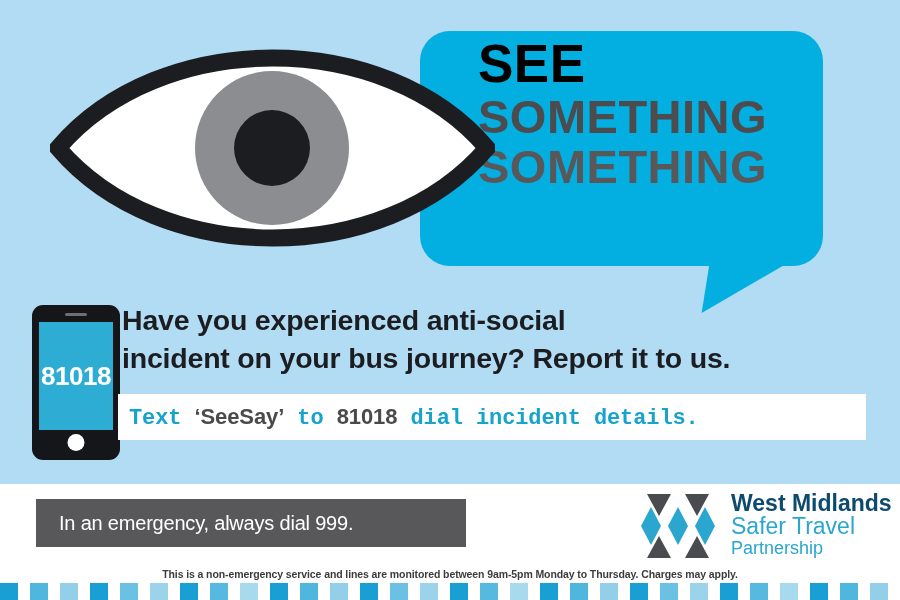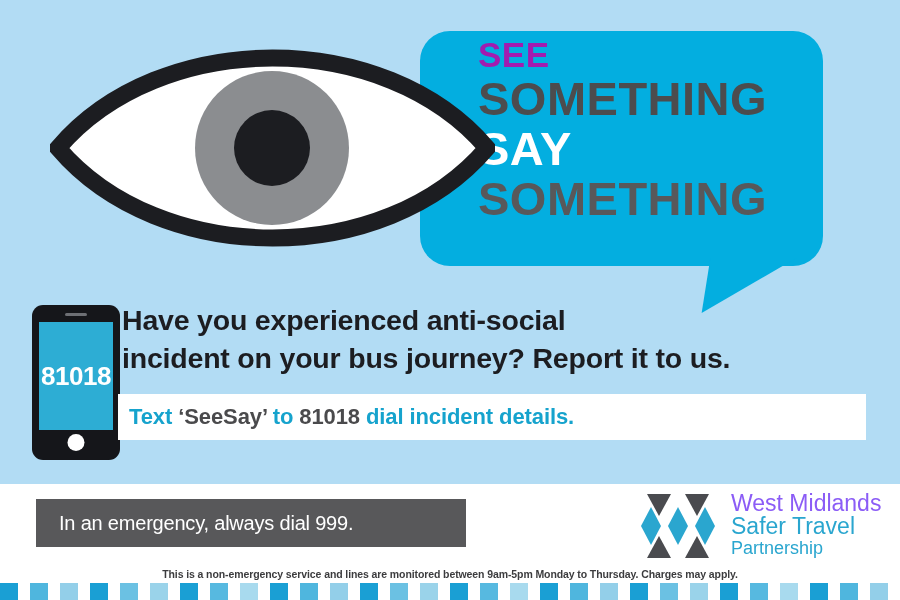--- a/index.html
+++ b/index.html
@@ -34,21 +34,21 @@
   }
   #bubble-lines {
     position:absolute; left:478px; top:38px; width:350px;
   }
   .bline {
     font-weight:700;
     letter-spacing:0.5px;
     line-height:0.98;
     white-space:nowrap;
   }
-  .bline.l1 { font-size:35px; color:#a21caf; }
+  .bline.l1 { font-size:53px; color:#000000; }
   .bline.l2 { font-size:47px; color:#4c4c4e; margin-top:4px; }
   .bline.l3 { font-size:47px; color:#ffffff; margin-top:4px; }
   .bline.l4 { font-size:47px; color:#58585a; margin-top:4px; }
 
   
   #eye { position:absolute; left:50px; top:20px; width:445px; height:255px; }
 
   
   #phone {
     position:absolute; left:32px; top:305px;
@@ -83,21 +83,21 @@
   
   #text-band {
     position:absolute; left:118px; top:394px; width:748px; height:46px;
     background:#ffffff;
     display:flex; align-items:center;
   }
   #text-band-inner {
     padding-left:11px;
     font-weight:700; font-size:22px; white-space:nowrap; letter-spacing:-0.1px;
   }
-  .tb-cy { color:#16a3cd; }
+  .tb-cy { color:#16a3cd;font-family:Liberation Mono, monospace; }
   .tb-dk { color:#4a4a4c; }
 
   
   #footer {
     position:absolute; left:0; top:484px; width:900px; height:116px;
     background:#ffffff;
   }
   #emergency-bar {
     position:absolute; left:36px; top:15px; width:430px; height:48px;
     background:#58585a;
@@ -108,21 +108,21 @@
     color:#ffffff; font-weight:400; font-size:20px; letter-spacing:-0.2px;
     white-space:nowrap;
   }
 
   #logo { position:absolute; left:637px; top:8px; width:245px; height:68px; }
   #logo-mark { position:absolute; left:0; top:2px; width:84px; height:64px; }
   #logo-words {
     position:absolute; left:94px; top:0px;
     line-height:1.02;
   }
-  .logo-line1 { font-size:23px; font-weight:400; color:#8b5cf6; white-space:nowrap; }
+  .logo-line1 { font-size:23px; font-weight:700; color:#0c4a6e; white-space:nowrap; }
   .logo-line2 { font-size:23px; font-weight:400; color:#2aa6cf; white-space:nowrap; }
   .logo-line3 { font-size:18px; font-weight:400; color:#2aa6cf; white-space:nowrap; }
 
   #disclaimer {
     position:absolute; left:0; top:84px; width:900px;
     text-align:center;
     font-size:10.5px; font-weight:700; color:#3c3c3e; letter-spacing:-0.1px;
   }
 
   
@@ -137,21 +137,20 @@
 <body>
 
 <div id="stage">
 
   <div id="bubble"></div>
   <div id="bubble-tail"></div>
 
   <div id="bubble-lines">
     <div class="bline l1">SEE</div>
     <div class="bline l2">SOMETHING</div>
-    <div class="bline l3">SAY</div>
     <div class="bline l4">SOMETHING</div>
   </div>
 
   <svg id="eye" viewBox="0 0 445 255">
     <path d="M8 128 C 110 8, 335 8, 437 128 C 335 248, 110 248, 8 128 Z" fill="#ffffff" stroke="#1c1d21" stroke-width="17" stroke-linejoin="miter"></path>
     <circle cx="222" cy="128" r="77" fill="#8b8d90"></circle>
     <circle cx="222" cy="128" r="38" fill="#1c1d21"></circle>
   </svg>
 
   <div id="phone">

